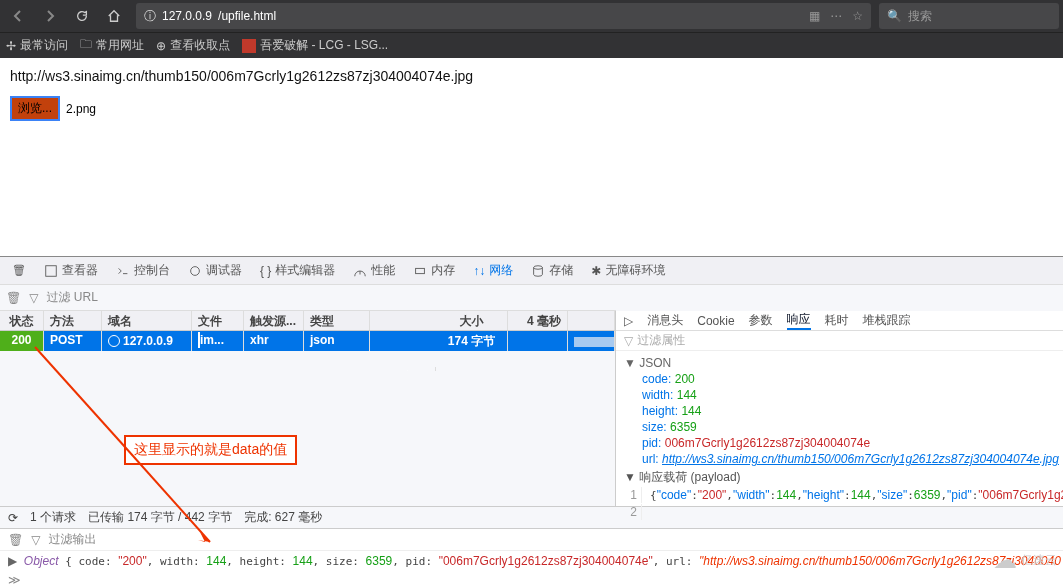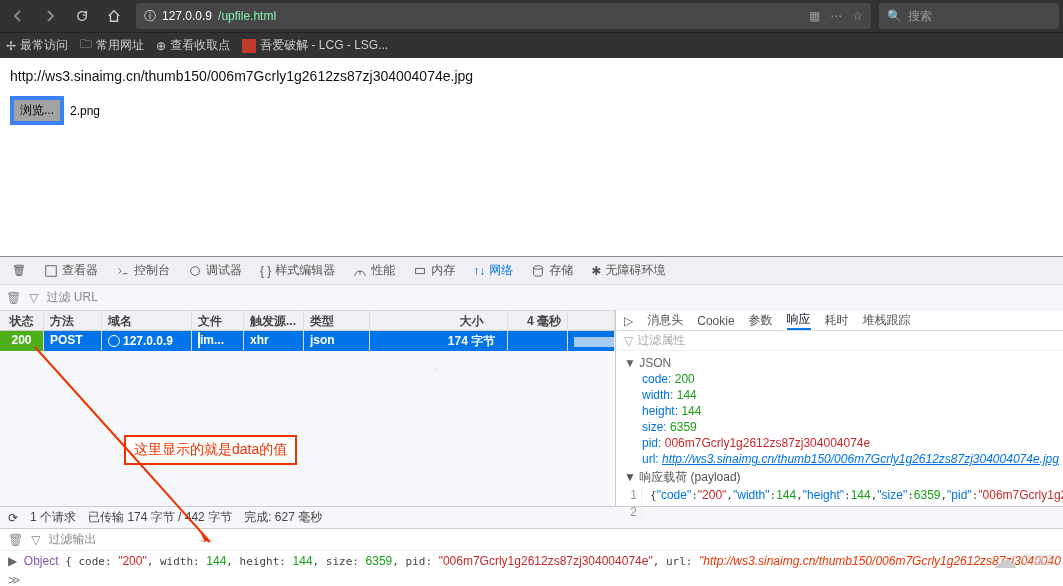--- a/index.html
+++ b/index.html
@@ -12,21 +12,21 @@
 .url-icons { display: flex; gap: 10px; color: #999; margin-left: auto; }
 .search-bar { width: 180px; height: 26px; background: #474749; border-radius: 3px; display: flex; align-items: center; padding: 0 8px; color: #999; gap: 6px; }
 
 .bookmarks-bar { height: 26px; background: #323234; display: flex; align-items: center; padding: 0 6px; gap: 12px; color: #ccc; border-top: 1px solid #222; }
 .bm-item { display: flex; align-items: center; gap: 4px; font-size: 11px; }
 .bm-icon-red { width: 14px; height: 14px; background: #c0392b; display: inline-block; }
 
 .page-content { padding: 10px 10px; background: #fff; height: 198px; }
 .page-url { font-size: 14px; color: #111; margin-bottom: 12px; }
 .file-row { display: flex; align-items: center; gap: 6px; margin-bottom: 4px; }
-.browse-btn, .upload-btn { padding: 2px 6px; background: #a3a3a3; border: 4px solid #3b82f6; font-size: 12px; }
+.browse-btn, .upload-btn { padding: 2px 6px; background: #c2410c; border: 2px solid #3b82f6; font-size: 12px; }
 .file-name { font-size: 12px; }
 
 .devtools { border-top: 1px solid #888; background: #f6f7fa; }
 .dev-tabs { height: 28px; display: flex; align-items: center; gap: 2px; padding: 0 4px; border-bottom: 1px solid #ddd; background: #f0f0f4; }
 .dt-tab { display: flex; align-items: center; gap: 4px; padding: 4px 8px; color: #555; font-size: 11px; }
 .dt-tab.active { color: #0074e8; }
 .dt-tab svg { stroke: currentColor; }
 .tab-ico { width: 14px; height: 14px; }
 
 .filter-row { height: 26px; display: flex; align-items: center; padding: 0 6px; gap: 8px; border-bottom: 1px solid #ddd; color: #888; font-size: 11px; }
@@ -74,21 +74,21 @@
 
 .annotation-box { position: absolute; left: 124px; top: 435px; border: 2px solid #e30; padding: 4px 8px; color: #e30; font-size: 14px; background: #fff; }
 .arrow-svg { position: absolute; left: 30px; top: 342px; pointer-events: none; }
 
 .status-bar { height: 22px; border-top: 1px solid #ccc; display: flex; align-items: center; padding: 0 8px; gap: 12px; font-size: 11px; color: #444; background: #f6f7fa; }
 
 .console-area { background: #fff; border-top: 1px solid #ccc; }
 .console-filter { height: 22px; display: flex; align-items: center; padding: 0 8px; gap: 8px; color: #888; font-size: 11px; border-bottom: 1px solid #eee; }
 .console-line { padding: 3px 8px; font-family: Consolas, monospace; font-size: 11px; color: #444; white-space: nowrap; overflow: hidden; }
 .console-arrow { color: #666; }
-.c-key { color: #8959a8; }
+.c-key { color: #8959a8; font-style: italic; }
 .c-num { color: #16a016; }
 .c-str { color: #c82829; }
 .c-link { color: #e30; font-style: italic; }
 .console-prompt { padding: 2px 8px; color: #888; }
 
 .watermark { position: absolute; right: 6px; bottom: 12px; color: #ccc; font-size: 12px; display: flex; align-items: center; gap: 4px; }
 .wm-cloud { font-size: 24px; }
 
 .pause-icon::before { content: "\258C\258C"; font-size: 8px; }
 </style>
@@ -112,21 +112,21 @@
       </svg>
     </div>
   <div class="nav-btn">
       <svg width="14" height="14" viewBox="0 0 16 16">
         <path d="M2 8l6-6 6 6M4 7v7h8V7" stroke="#ccc" stroke-width="1.5" fill="none"></path>
       </svg>
     </div>
   <div class="url-bar">
     <span>ⓘ</span>
     <span class="url-text">127.0.0.9</span>
-      <span style="color:#86efac">/upfile.html</span>
+      <span style="color:#ffffff">/upfile.html</span>
     <div class="url-icons">
       <span>▦</span>
       <span>⋯</span>
       <span>☆</span>
     </div>
   </div>
   <div class="search-bar">
     <span>🔍</span>
     <span>搜索</span>
   </div>

